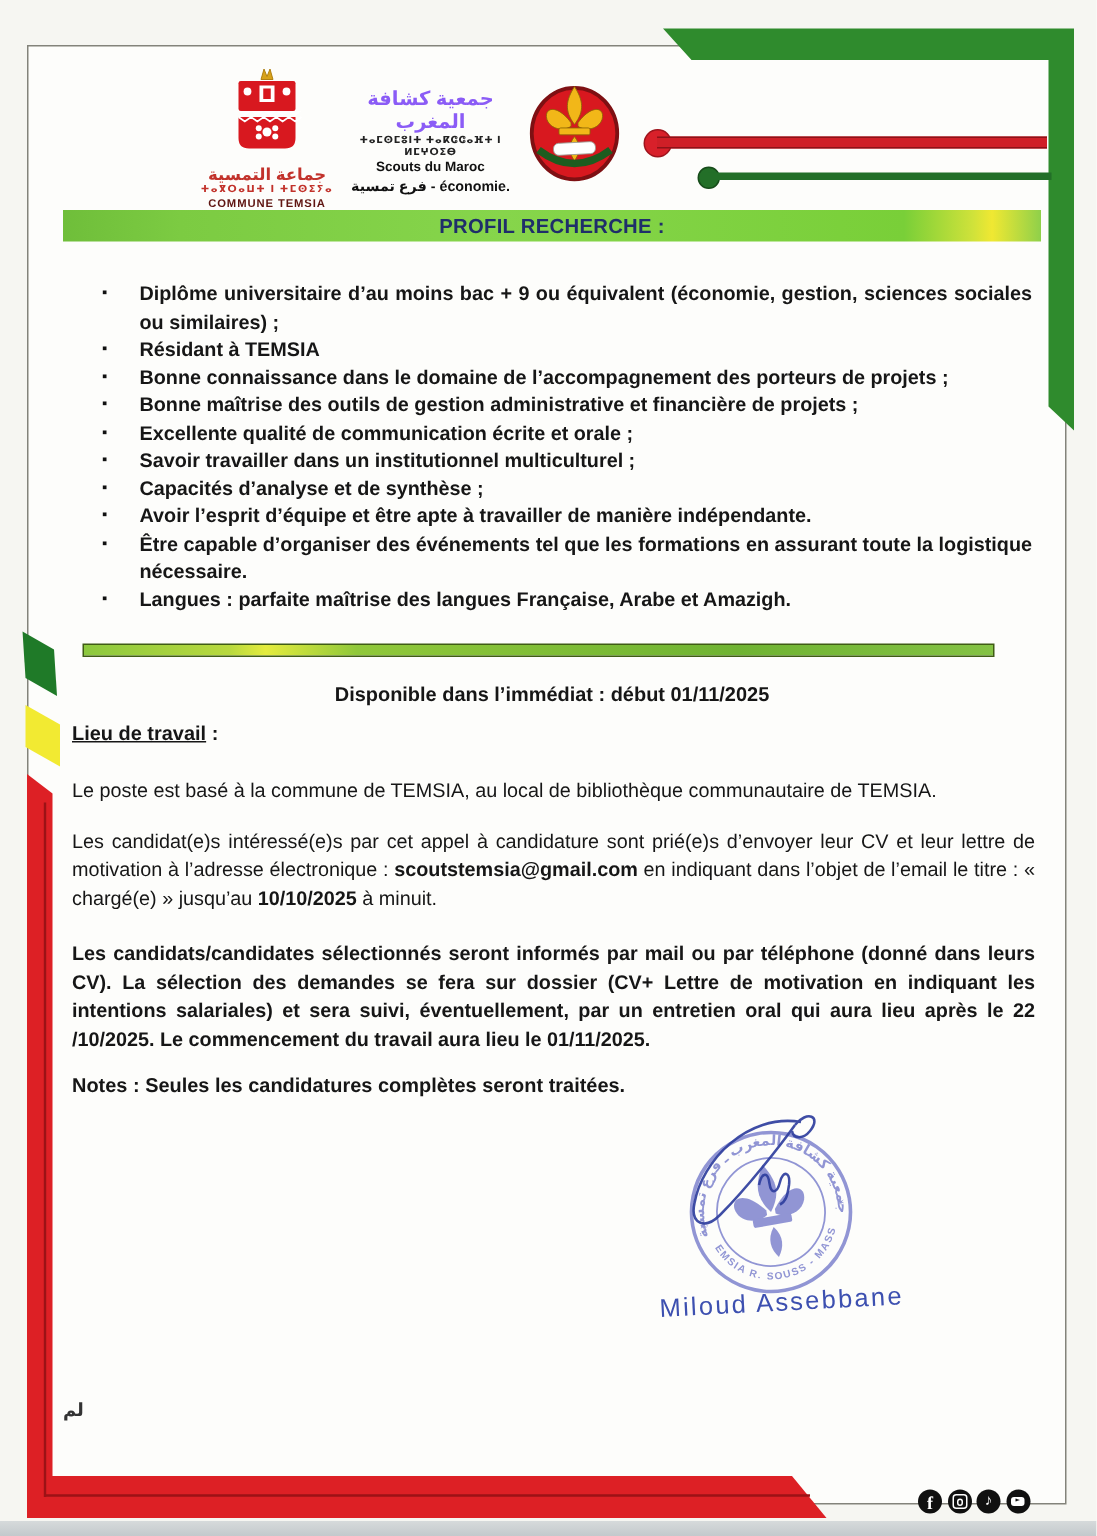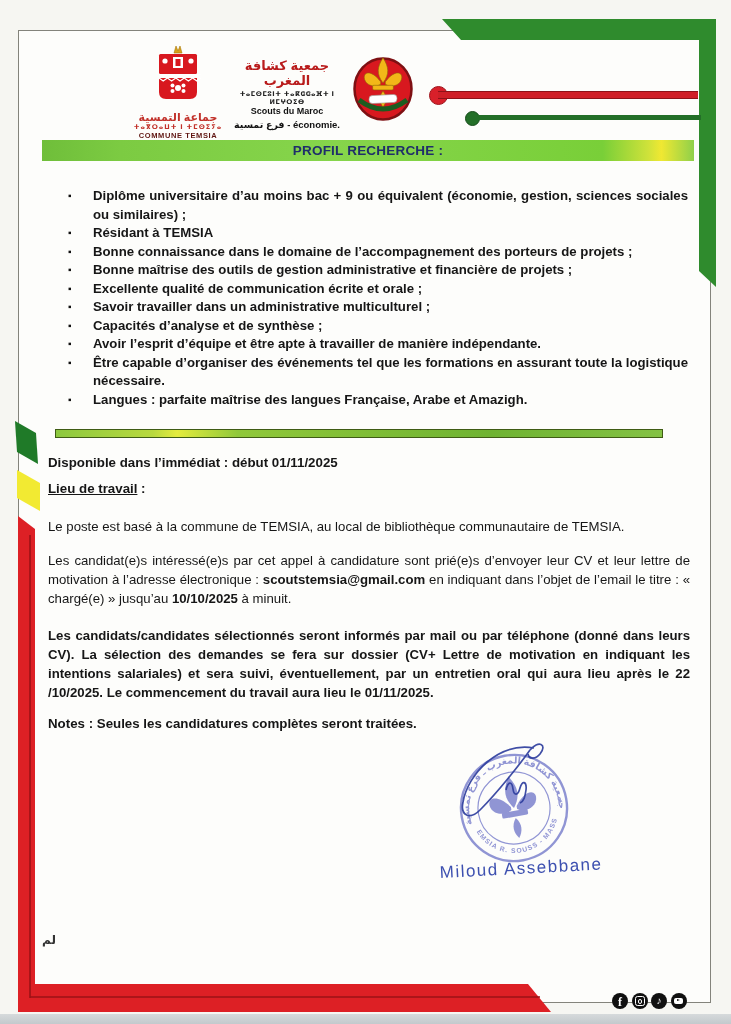--- a/index.html
+++ b/index.html
@@ -14,21 +14,21 @@
   .abs{position:absolute;z-index:2;}
 
   
   .commune-logo{left:126px;top:44px;width:104px;text-align:center;}
   .commune-logo .crest{display:block;margin:0 auto;}
   .commune-arabic{font-size:11px;font-weight:bold;color:#c2322b;line-height:12px;margin-top:1px;}
   .commune-tifinagh{font-size:6.5px;font-weight:bold;color:#c2322b;line-height:8px;letter-spacing:1px;}
   .commune-name{font-size:7.5px;font-weight:bold;color:#5f1511;letter-spacing:.6px;line-height:9px;}
 
   .scouts-text{left:224px;top:58px;width:126px;text-align:center;}
-  .scouts-arabic{font-size:13px;font-weight:bold;color:#b91c1c;line-height:15px;}
+  .scouts-arabic{font-size:13px;font-weight:bold;color:#8b5cf6;line-height:15px;}
   .scouts-tifinagh{font-size:6.5px;font-weight:bold;color:#232323;line-height:8px;letter-spacing:.5px;margin-top:2px;}
   .scouts-french{font-size:9px;font-weight:bold;color:#111;line-height:11px;}
   .scouts-branch{font-size:9.5px;font-weight:bold;color:#111;line-height:13px;margin-top:1px;}
 
   .scout-emblem{left:352px;top:56px;}
 
   
   .dot-red{left:429px;top:86px;width:17px;height:17px;border-radius:50%;background:#d8202a;border:1px solid #9e141c;}
   .bar-red{left:438px;top:91px;width:260px;height:6px;background:#cf1f27;border-top:1px solid #8e1218;border-bottom:1px solid #8e1218;}
   .dot-green{left:465px;top:111px;width:13px;height:13px;border-radius:50%;background:#236f28;border:1px solid #174c1a;}
@@ -43,21 +43,21 @@
 
   
   .bullets{left:66px;top:187px;width:622px;list-style:none;margin:0;padding:0;
     font-size:13.2px;font-weight:bold;line-height:18.5px;text-align:justify;}
   .bullets li{position:relative;padding-left:27px;}
   .bullets li::before{content:"▪";position:absolute;left:2px;top:0;font-size:10px;color:#111;}
 
   .divider2{left:55px;top:429px;width:606px;height:7px;border:1px solid #3f5c14;
     background:linear-gradient(90deg,#8cc83e,#b8d93e 16%,#e4ec3e 20%,#90c83a 30%,#6fb332 72%,#84c244);}
 
-  .availability{left:48px;top:455px;width:640px;text-align:left;font-weight:bold;font-size:13.3px;}
+  .availability{left:48px;top:455px;width:640px;text-align:center;font-weight:bold;font-size:13.3px;}
 
   .loc-head{left:48px;top:481px;font-size:13.3px;font-weight:bold;}
   .loc-head .u{text-decoration:underline;}
   .loc-body{left:48px;top:517px;width:642px;font-size:13.2px;line-height:19px;}
 
   .para1{left:48px;top:551px;width:642px;font-size:13.2px;line-height:19px;text-align:justify;}
   .para1 b{font-weight:bold;}
   .para2{left:48px;top:626px;width:642px;font-size:13.2px;font-weight:bold;line-height:19px;text-align:justify;}
   .notes{left:48px;top:716px;width:642px;font-size:13.3px;font-weight:bold;}
 
@@ -151,21 +151,21 @@
   <div class="abs banner">
     <span>PROFIL RECHERCHE :</span>
   </div>
 
   <ul class="abs bullets">
     <li>Diplôme universitaire d’au moins bac + 9 ou équivalent (économie, gestion, sciences sociales ou similaires) ;</li>
     <li>Résidant à TEMSIA</li>
     <li>Bonne connaissance dans le domaine de l’accompagnement des porteurs de projets ;</li>
     <li>Bonne maîtrise des outils de gestion administrative et financière de projets ;</li>
     <li>Excellente qualité de communication écrite et orale ;</li>
-    <li>Savoir travailler dans un administrative multiculturel ;</li>
+    <li>Savoir travailler dans un institutionnel multiculturel ;</li>
     <li>Capacités d’analyse et de synthèse ;</li>
     <li>Avoir l’esprit d’équipe et être apte à travailler de manière indépendante.</li>
     <li>Être capable d’organiser des événements tel que les formations en assurant toute la logistique nécessaire.</li>
     <li>Langues : parfaite maîtrise des langues Française, Arabe et Amazigh.</li>
   </ul>
 
   <div class="abs divider2"></div>
 
   <div class="abs availability">Disponible dans l’immédiat : début 01/11/2025</div>
 

